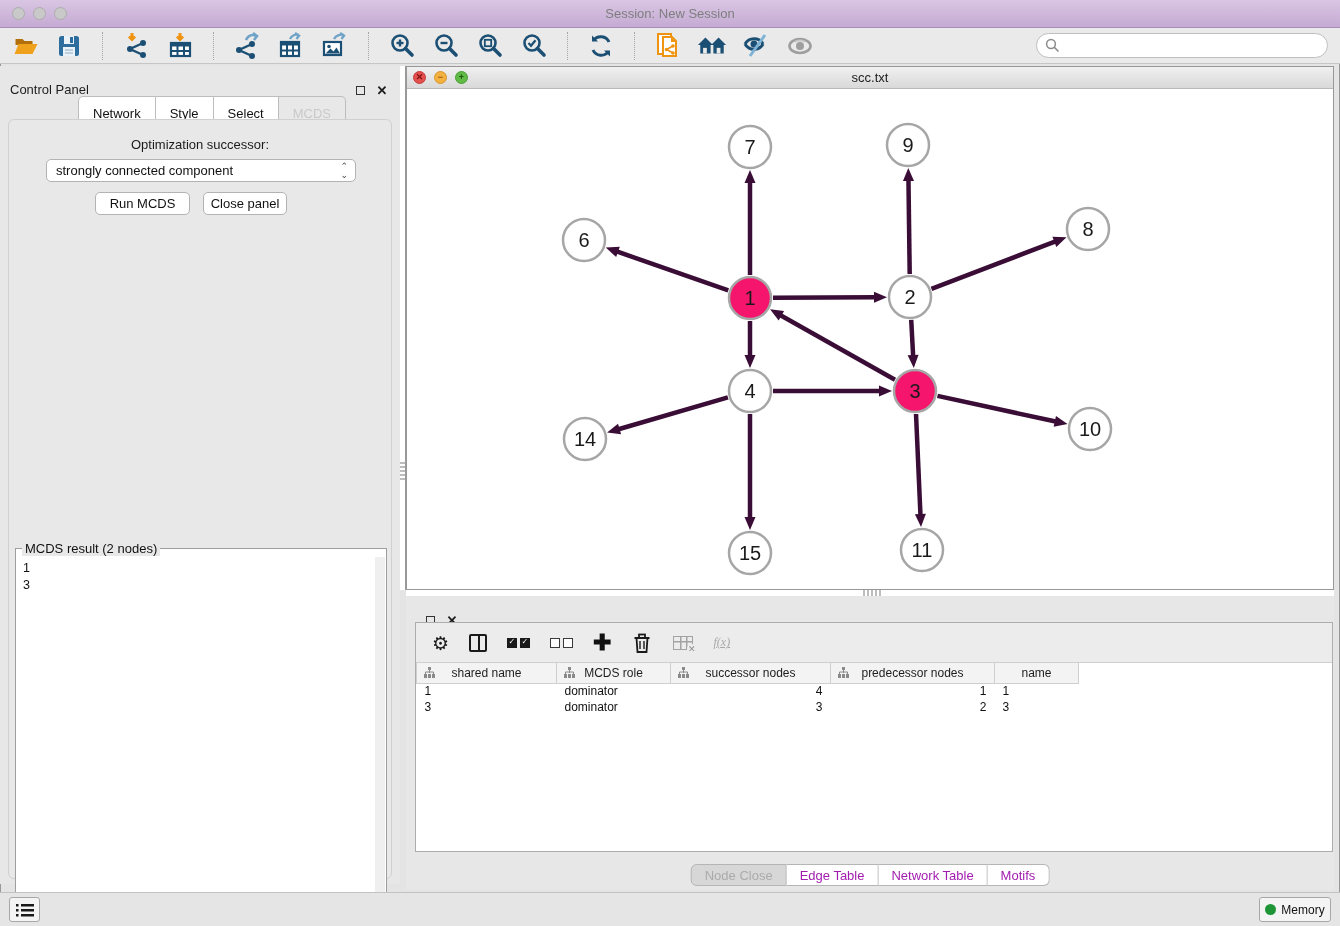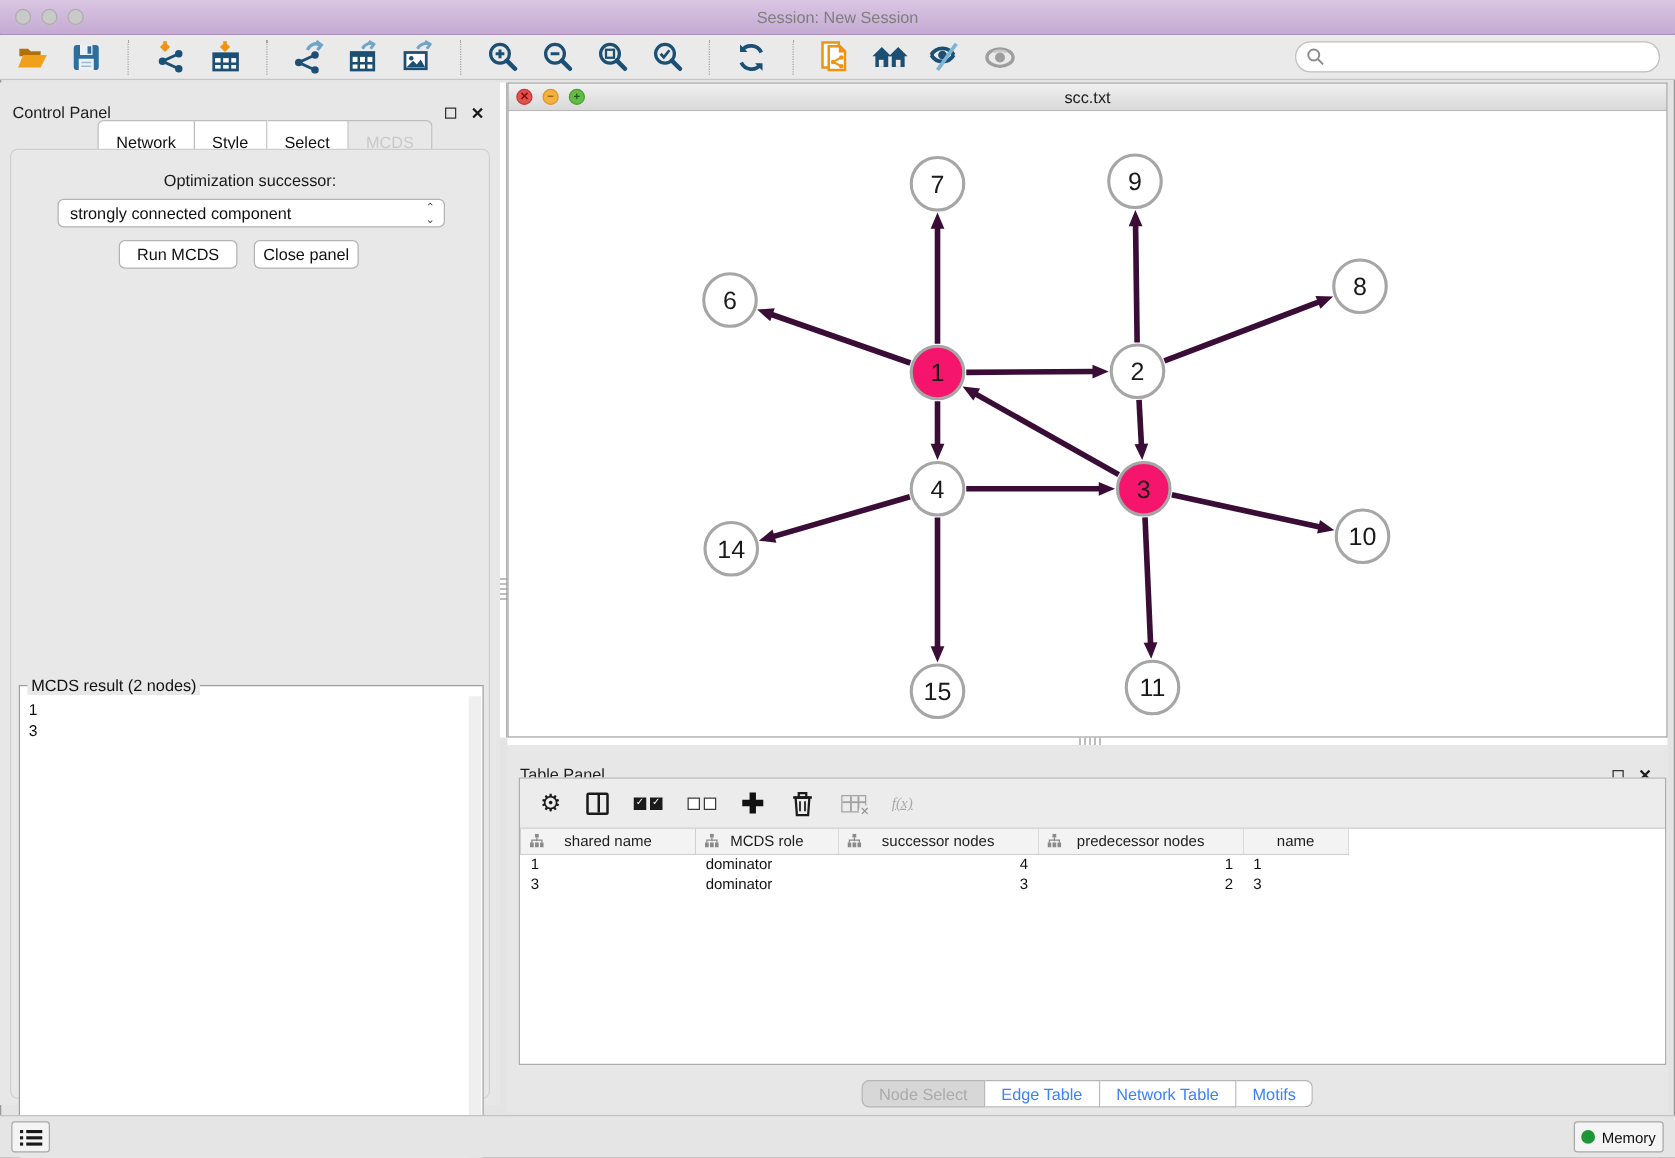--- a/index.html
+++ b/index.html
@@ -108,21 +108,21 @@
 
   table.grid { border-collapse:collapse; table-layout:fixed; width:662px; }
   table.grid th { background:#F3F3F3; border:1px solid #CFCFCF; border-top:none; height:20px;
     font-size:12px; font-weight:normal; color:#1D1D1D; position:relative; text-align:center; }
   table.grid th .tree { position:absolute; left:7px; top:4px; }
   table.grid td { height:16px; font-size:12px; color:#111; padding:0 8px; white-space:nowrap; overflow:hidden; }
   td.num { text-align:right; padding-right:13px; }
 
   .tp-tabs { position:absolute; left:50%; transform:translateX(-50%); top:268px; display:flex; height:22px; }
   .tp-tab { background:#fff; border:1px solid #B5B5B5; border-left:none; padding:0 13px; font-size:13px;
-    color:#3b82f6; display:flex; align-items:center; white-space:nowrap; }
+    color:#a21caf; display:flex; align-items:center; white-space:nowrap; }
   .tp-tab:first-child { border-left:1px solid #B5B5B5; border-radius:6px 0 0 6px; }
   .tp-tab:last-child { border-radius:0 6px 6px 0; }
   .tp-tab.sel { background:#D7D7D7; color:#ABABAB; }
 
   
   .statusbar { position:absolute; left:0; top:892px; width:1340px; height:34px; background:#E5E5E5;
     border-top:1px solid #C2C2C2; }
   .list-btn { position:absolute; left:9px; top:4px; width:31px; height:25px; background:#F4F4F4;
     border:1px solid #A8A8A8; border-radius:3px; display:flex; align-items:center; justify-content:center; }
   .mem-btn { position:absolute; right:9px; top:4px; width:72px; height:25px; background:#F4F4F4;
@@ -394,21 +394,20 @@
         <circle cx="343" cy="464" r="21" fill="#FFFFFF" stroke="#A6A6A6" stroke-width="2.5"></circle>
         <text x="343" y="471" text-anchor="middle" font-size="20" fill="#1A1A1A" font-family="&quot;Liberation Sans&quot;, sans-serif">15</text>
         <circle cx="515" cy="461" r="21" fill="#FFFFFF" stroke="#A6A6A6" stroke-width="2.5"></circle>
         <text x="515" y="468" text-anchor="middle" font-size="20" fill="#1A1A1A" font-family="&quot;Liberation Sans&quot;, sans-serif">11</text>
       </svg>
   </div>
 </div>
 
 <div class="table-panel">
   <div class="panel-head">
-    <span class="ptitle">Table Panel</span>
     <span class="wicon">
         <span class="float-sq"></span>
       </span>
     <span class="wicon">✕</span>
   </div>
   <div class="tp-box">
     <div class="tp-toolbar">
       <span class="tp-ic gear-glyph">⚙</span>
       <span class="tp-ic">
           <span class="cols-icon"></span>
@@ -489,21 +488,21 @@
           <td>3</td>
           <td>dominator</td>
           <td class="num">3</td>
           <td class="num">2</td>
           <td>3</td>
         </tr>
       </tbody>
     </table>
   </div>
   <div class="tp-tabs">
-    <span class="tp-tab sel">Node Select</span>
+    <span class="tp-tab sel">Node Close</span>
     <span class="tp-tab">Edge Table</span>
     <span class="tp-tab">Network Table</span>
     <span class="tp-tab">Motifs</span>
   </div>
 </div>
 
 <div class="statusbar">
   <div class="list-btn">
     <svg width="18" height="14" viewBox="0 0 18 14">
       <rect x="0" y="1" width="2.5" height="2.5" fill="#1A1A1A"></rect>

